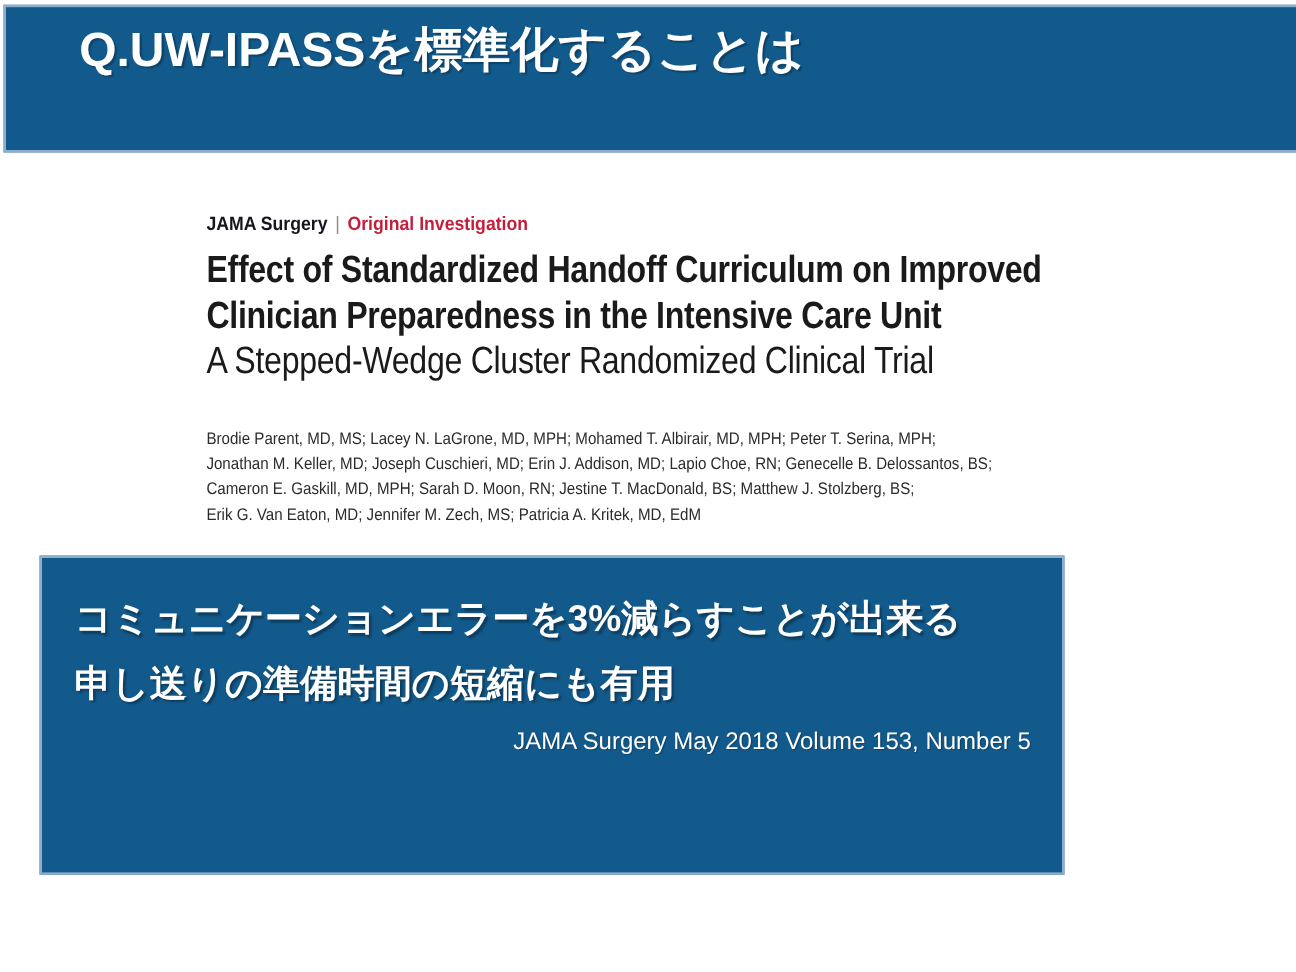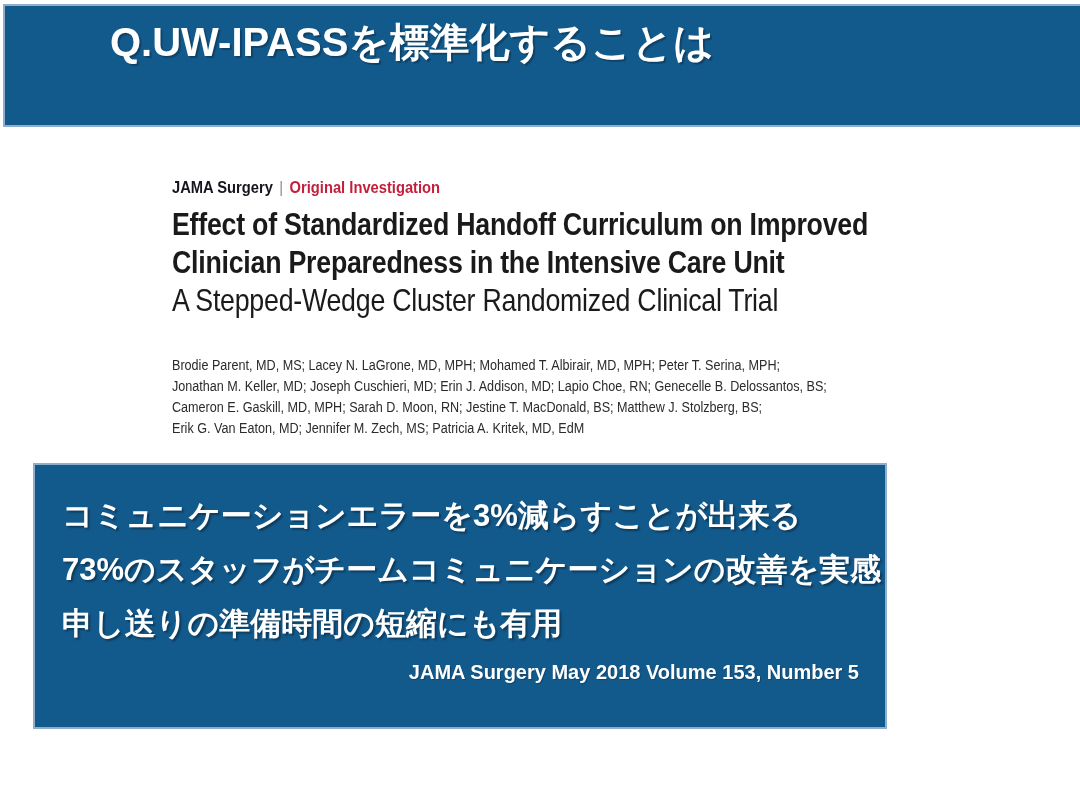--- a/index.html
+++ b/index.html
@@ -20,21 +20,21 @@
   }
 
   
   .header-box{
     position:absolute;
     left:3px; top:4px;
     width:1077px; height:123px;
     background:var(--blue);
     border:2px solid var(--blue-border);
     border-right:none;
-    padding:12px 10px 0 105px;
+    padding:12px 10px 0 61px;
   }
   .header-box .qline{
     color:#FFFFFF;
     font-weight:bold;
     font-size:40px;
     line-height:49px;
     letter-spacing:0px;
     text-shadow:2px 2px 1px rgba(0,0,0,0.25);
     white-space:nowrap;
   }
@@ -102,21 +102,21 @@
     color:#FFFFFF;
     font-weight:bold;
     font-size:31px;
     line-height:54px;
     text-shadow:2px 2px 2px rgba(0,0,0,0.35);
     white-space:nowrap;
   }
   .citation-line{
     margin-top:8px;
     color:#FFFFFF;
-    font-weight:bold;
+    font-weight:normal;
     font-size:20px;
     line-height:26px;
     text-align:right;
     text-shadow:1px 1px 1px rgba(0,0,0,0.25);
   }
 </style>
 </head>
 <body>
 
 <div class="header-box">
@@ -133,16 +133,15 @@
   <div class="authors">
     <div class="author-line">Brodie Parent, MD, MS; Lacey N. LaGrone, MD, MPH; Mohamed T. Albirair, MD, MPH; Peter T. Serina, MPH;</div>
     <div class="author-line">Jonathan M. Keller, MD; Joseph Cuschieri, MD; Erin J. Addison, MD; Lapio Choe, RN; Genecelle B. Delossantos, BS;</div>
     <div class="author-line">Cameron E. Gaskill, MD, MPH; Sarah D. Moon, RN; Jestine T. MacDonald, BS; Matthew J. Stolzberg, BS;</div>
     <div class="author-line">Erik G. Van Eaton, MD; Jennifer M. Zech, MS; Patricia A. Kritek, MD, EdM</div>
   </div>
 </div>
 
 <div class="findings-box">
   <div class="finding-line">コミュニケーションエラーを3%減らすことが出来る</div>
-  <div class="finding-line">73%のスタッフがチームコミュニケーションの改善を実感</div>
   <div class="finding-line">申し送りの準備時間の短縮にも有用</div>
   <div class="citation-line">JAMA Surgery May 2018 Volume 153, Number 5</div>
 </div>
 
 </body></html>

